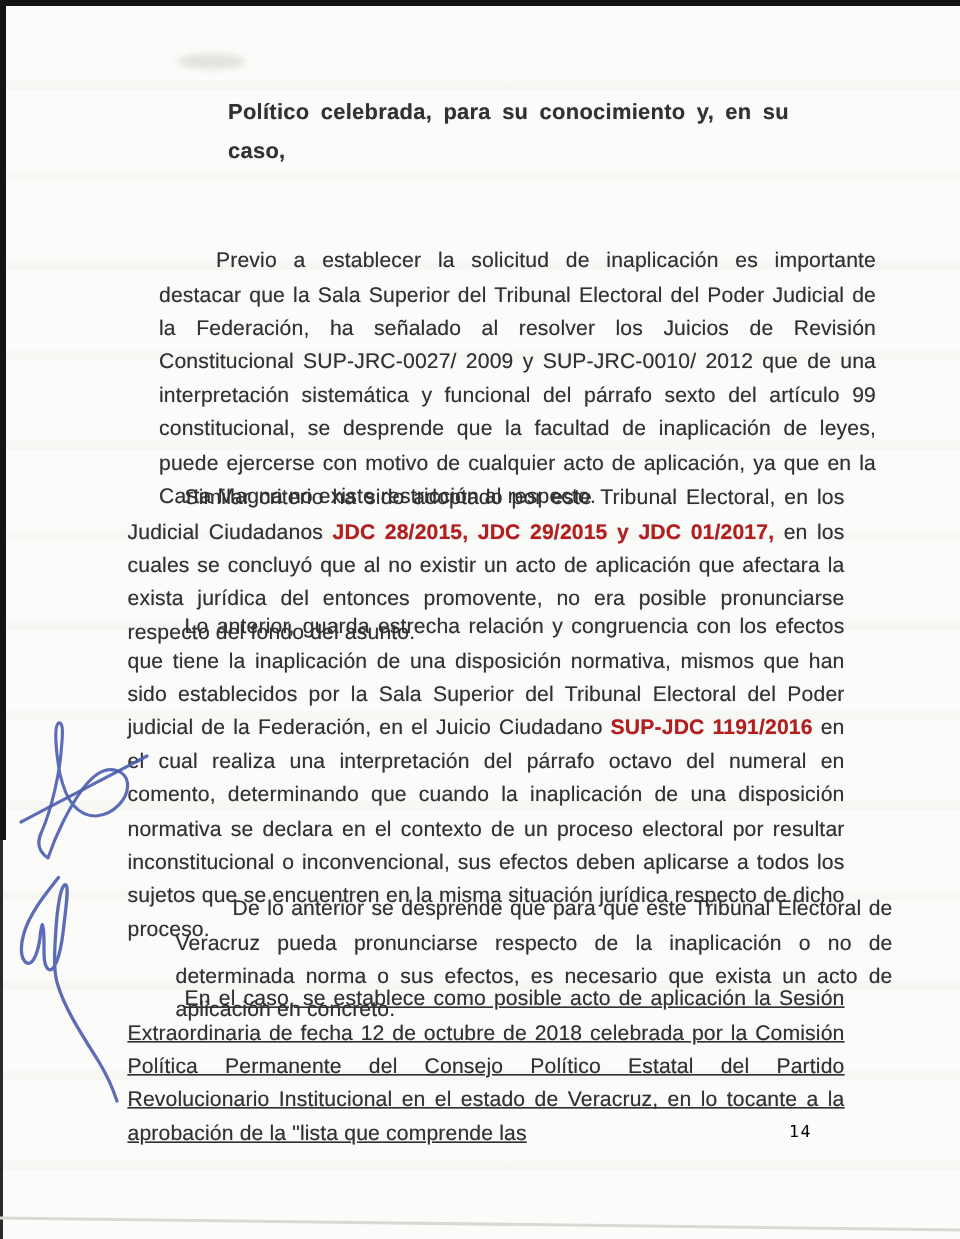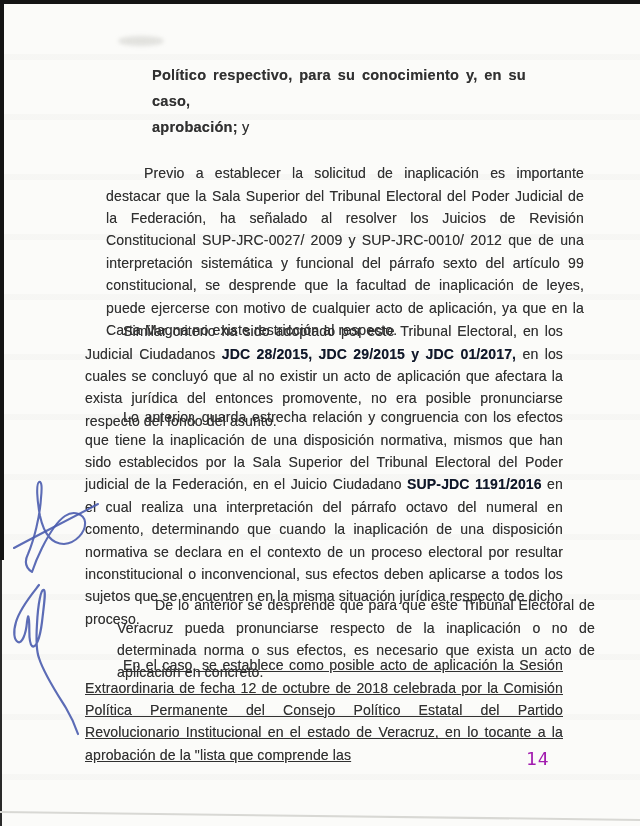--- a/index.html
+++ b/index.html
@@ -42,49 +42,48 @@
   }
   .heading .l1{display:block;text-align:justify;text-align-last:justify;}
   .heading .l2{display:block;text-align:left;}
   .heading .l2 .tail{font-weight:normal;}
   .para{
     position:absolute;left:85px;width:478px;
     font-size:14.1px;line-height:22.4px;
     text-align:justify;text-indent:38px;
     letter-spacing:0.1px;
   }
-  .para b{font-weight:bold;color:#0f172a;}
+  .para b{font-weight:bold;color:#b91c1c;}
   .p1{top:148px;margin-left:21px;}
   .p2{top:306px;}
   .p3{top:392px;}
   .p4{top:580px;margin-left:32px;}
   .p5{top:640px;text-decoration:underline;}
   .page-number{
     position:absolute;left:526px;top:748px;
     font-family:"DejaVu Sans Mono", monospace;
-    font-size:18px;color:#a21caf;letter-spacing:1px;
+    font-size:11px;color:#000000;letter-spacing:1px;
   }
   .sig{position:absolute;pointer-events:none;}
   .sig1{left:6px;top:476px;}
   .sig2{left:4px;top:576px;}
   .sig path{fill:none;stroke-linecap:round;stroke-linejoin:round;}
 </style>
 </head>
 <body>
 
 <div class="scan-bands"></div>
 
 <div class="border-top"></div>
 <div class="border-left-upper"></div>
 <div class="border-left-lower"></div>
 <div class="smudge"></div>
 
 <div class="heading doc-text">
-  <span class="l1">Político respectivo, para su conocimiento y, en su caso,</span>
-  <span class="l2"><span>aprobación;</span><span class="tail"> y</span></span>
+  <span class="l1">Político celebrada, para su conocimiento y, en su caso,</span>
 </div>
 
 <p class="para p1 doc-text"><span>Previo a establecer la solicitud de inaplicación es importante destacar que la Sala Superior del Tribunal Electoral del Poder Judicial de la Federación, ha señalado al resolver los Juicios de Revisión Constitucional SUP-JRC-0027/ 2009 y SUP-JRC-0010/ 2012 que de una interpretación sistemática y funcional del párrafo sexto del artículo 99 constitucional, se desprende que la facultad de inaplicación de leyes, puede ejercerse con motivo de cualquier acto de aplicación, ya que en la Carta Magna no existe restricción al respecto.</span></p>
 
 <p class="para p2 doc-text"><span>Similar criterio ha sido adoptado por este Tribunal Electoral, en los Judicial Ciudadanos </span><b>JDC 28/2015, JDC 29/2015 y JDC 01/2017,</b><span> en los cuales se concluyó que al no existir un acto de aplicación que afectara la exista jurídica del entonces promovente, no era posible pronunciarse respecto del fondo del asunto.</span></p>
 
 <p class="para p3 doc-text"><span>Lo anterior, guarda estrecha relación y congruencia con los efectos que tiene la inaplicación de una disposición normativa, mismos que han sido establecidos por la Sala Superior del Tribunal Electoral del Poder judicial de la Federación, en el Juicio Ciudadano </span><b>SUP-JDC 1191/2016</b><span> en el cual realiza una interpretación del párrafo octavo del numeral en comento, determinando que cuando la inaplicación de una disposición normativa se declara en el contexto de un proceso electoral por resultar inconstitucional o inconvencional, sus efectos deben aplicarse a todos los sujetos que se encuentren en la misma situación jurídica respecto de dicho proceso.</span></p>
 
 <p class="para p4 doc-text"><span>De lo anterior se desprende que para que este Tribunal Electoral de Veracruz pueda pronunciarse respecto de la inaplicación o no de determinada norma o sus efectos, es necesario que exista un acto de aplicación en concreto.</span></p>
 

